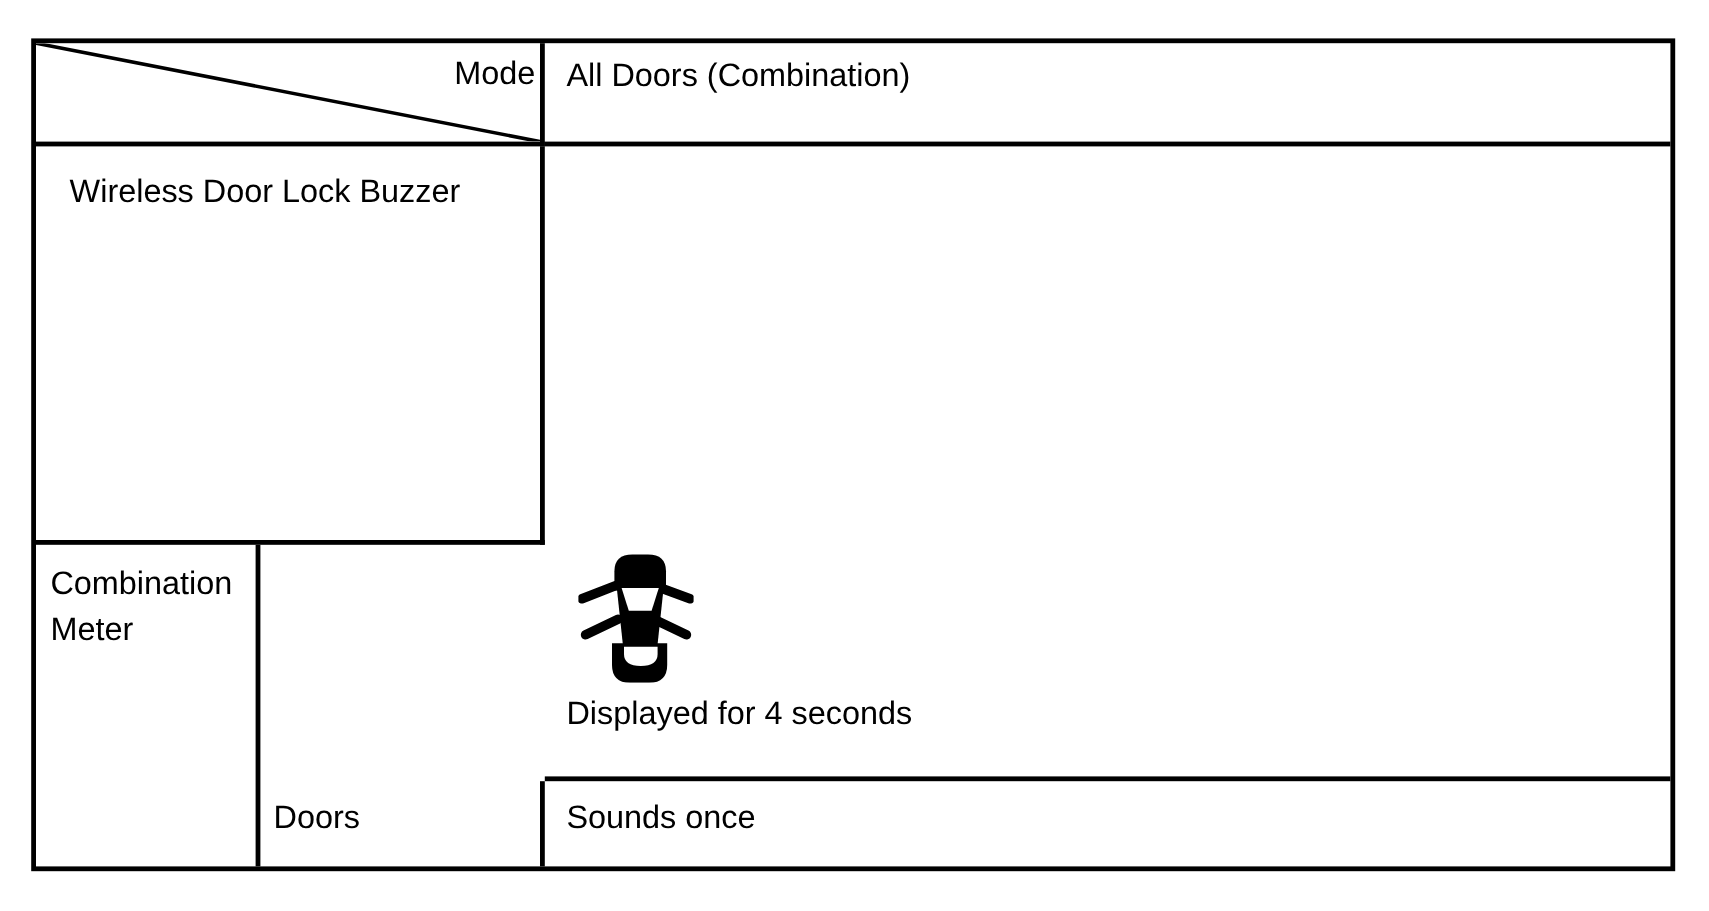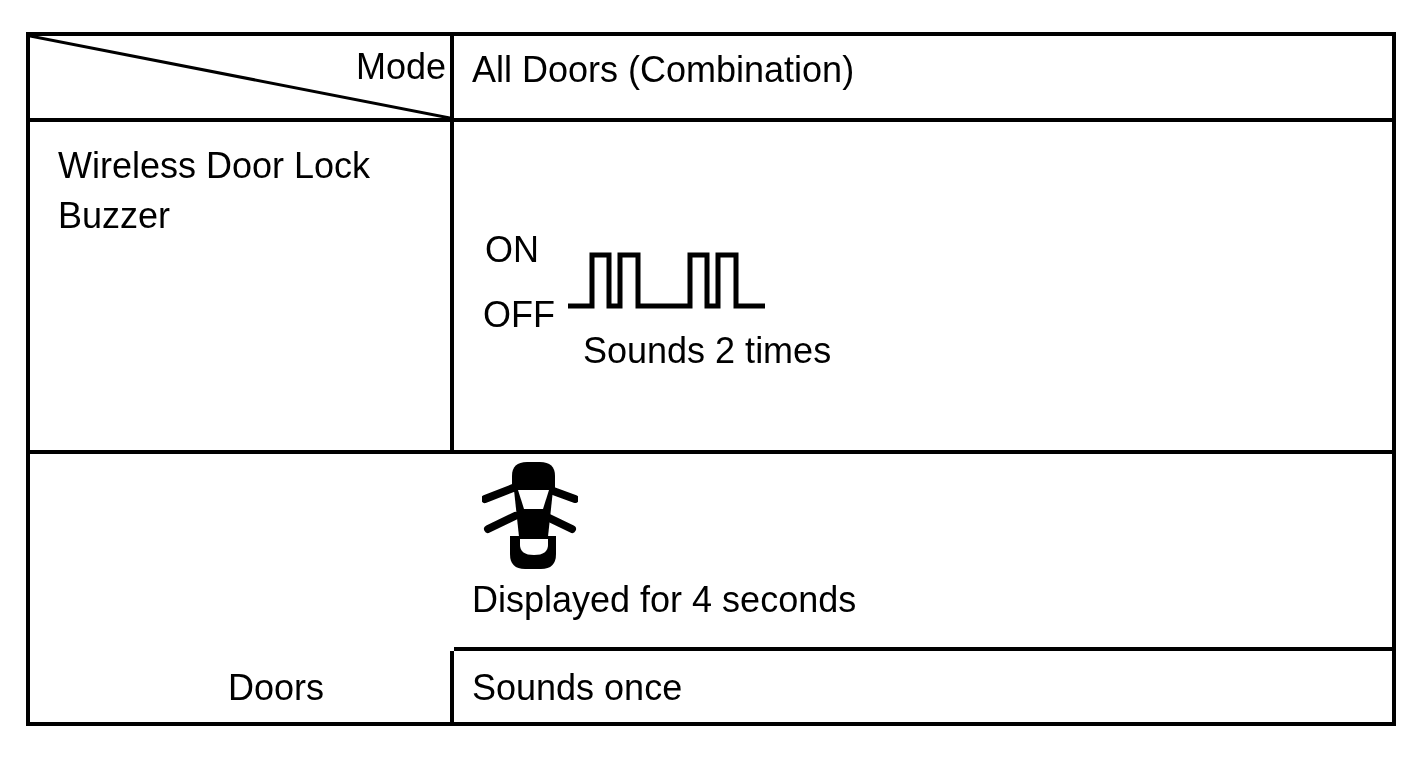--- a/index.html
+++ b/index.html
@@ -15,21 +15,21 @@
   .tbl {
     position: absolute; left: 26px; top: 32px;
     width: 1370px; height: 694px;
     box-sizing: border-box;
     border: 4px solid #000;
     display: grid;
     grid-template-columns: 187px 237px 938px;
     grid-template-rows: 86px 332px 197px 71px;
     background: #fff;
   }
-  .cell { box-sizing: border-box; position: relative; font-size: 36px; line-height: 1.4; overflow: hidden; }
+  .cell { box-sizing: border-box; position: relative; font-size: 27px; line-height: 1.4; overflow: hidden; }
 
   
   .c-corner { grid-column: 1 / 3; grid-row: 1; border-right: 4px solid #000; border-bottom: 4px solid #000; }
   .c-corner .diag { position: absolute; left: 0; top: 0; width: 100%; height: 100%; display: block; }
   .c-corner .corner-label { position: absolute; right: 4px; top: 9px; line-height: 1.2; }
   .c-mode { grid-column: 3; grid-row: 1; border-bottom: 4px solid #000; padding: 9px 0 0 18px; }
 
   
   .c-wireless { grid-column: 1 / 3; grid-row: 2; border-right: 4px solid #000; border-bottom: 4px solid #000; padding: 19px 0 0 28px; }
   .c-wave { grid-column: 3; grid-row: 2; border-bottom: 4px solid #000; }
@@ -57,29 +57,22 @@
 
     <div class="cell c-corner">
       <svg class="diag" viewBox="0 0 100 100" preserveAspectRatio="none">
         <line x1="0" y1="0" x2="100" y2="100" stroke="#000" stroke-width="3" vector-effect="non-scaling-stroke"></line>
       </svg>
       <span class="corner-label">Mode</span>
     </div>
     <div class="cell c-mode">All Doors (Combination)</div>
 
     <div class="cell c-wireless">Wireless Door Lock Buzzer</div>
-    <div class="cell c-wave">
-      <span class="wave-on">ON</span>
-      <span class="wave-off">OFF</span>
-      <svg class="wave-svg" width="200" height="62" viewBox="0 0 200 62">
-        <polyline fill="none" stroke="#000" stroke-width="5" stroke-linejoin="miter" points="0,56 24,56 24,5 41,5 41,56 52,56 52,5 70,5 70,56 122,56 122,5 139,5 139,56 150,56 150,5 168,5 168,56 197,56"></polyline>
-      </svg>
-      <span class="wave-caption">Sounds 2 times</span>
-    </div>
 
+    <div class="cell c-combo">Combination Meter</div>
 
     <div class="cell c-mid-content">
       <svg class="mid-icon" width="96" height="108" viewBox="0 0 96 108">
 
         <line x1="3" y1="38" x2="31" y2="27" stroke="#000" stroke-width="8" stroke-linecap="round"></line>
         <line x1="63" y1="27" x2="93" y2="38" stroke="#000" stroke-width="8" stroke-linecap="round"></line>
         <line x1="6" y1="68" x2="33" y2="55" stroke="#000" stroke-width="8" stroke-linecap="round"></line>
         <line x1="63" y1="55" x2="90" y2="68" stroke="#000" stroke-width="8" stroke-linecap="round"></line>
 
         <path d="M30,31 L30,15 Q30,1 45,1 L58,1 Q73,1 73,15 L73,31 Z" fill="#000"></path>

